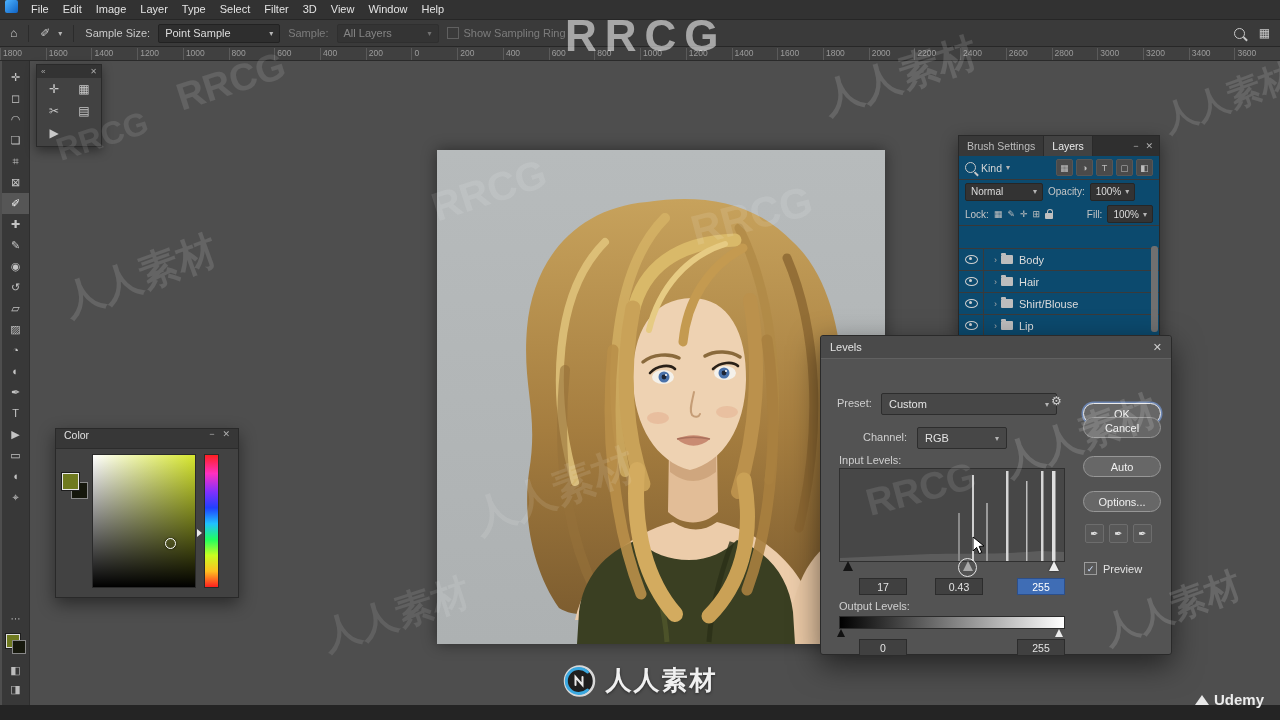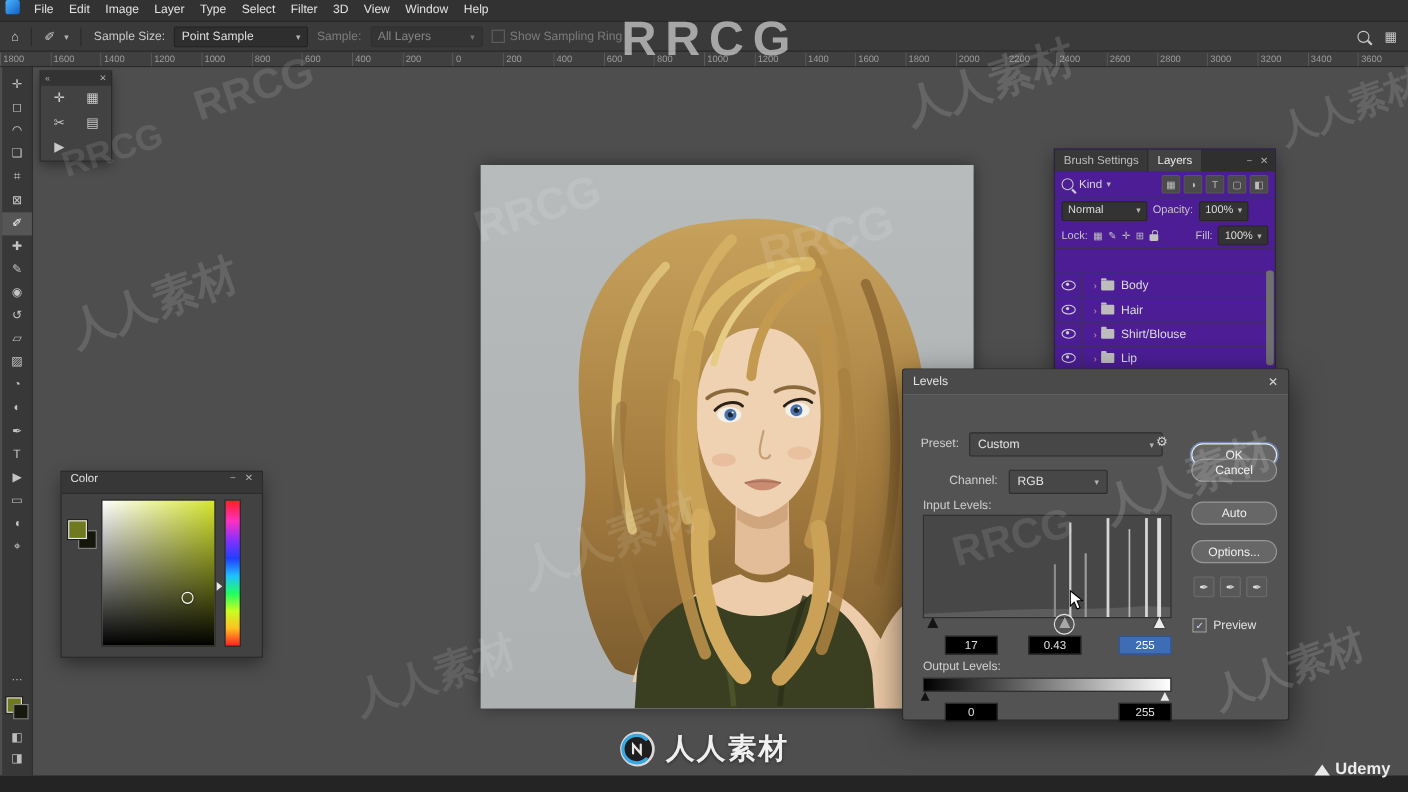--- a/index.html
+++ b/index.html
@@ -79,21 +79,21 @@
   .sat-box{position:absolute;left:36px;top:5px;width:102px;height:132px;border:1px solid #2a2a2a;
            background:linear-gradient(to top,#000,rgba(0,0,0,0)),linear-gradient(to right,#fff,#d6e62e)}
   .sat-ring{position:absolute;left:71%;top:63%;width:9px;height:9px;border:1.5px solid #fff;border-radius:50%;
             box-shadow:0 0 2px rgba(0,0,0,.8)}
   .hue-bar{position:absolute;left:148px;top:5px;width:13px;height:132px;border:1px solid #2a2a2a;
            background:linear-gradient(180deg,#ff2020 0%,#ff30c0 14%,#8030ff 28%,#2040ff 40%,#20c0ff 52%,#20ff60 64%,#c8ff20 76%,#ffc020 88%,#ff2020 100%)}
   .hue-mark{position:absolute;left:141px;top:80px;width:0;height:0;border-top:4px solid transparent;
             border-bottom:4px solid transparent;border-left:5px solid #e8e8e8}
 
   
-  .layers-panel{position:absolute;left:958px;top:135px;width:200px;height:200px;background:#4c1d95;
+  .layers-panel{position:absolute;left:958px;top:135px;width:200px;height:200px;background:#0c4a6e;
                 border:1px solid #292929;box-shadow:0 6px 16px rgba(0,0,0,.45);z-index:5;overflow:hidden}
   .lp-tabs{height:20px;background:#2f2f2f;display:flex;align-items:stretch}
   .lp-tab{padding:0 8px;font-size:10.5px;color:#bdbdbd;display:flex;align-items:center;
           background:#383838;border-right:1px solid #2a2a2a}
   .lp-tab.active{background:#424242;color:#ebebeb}
   .lp-tabs-right{margin-left:auto;display:flex;align-items:center;gap:7px;padding-right:6px;color:#b0b0b0;font-size:9px}
   .lp-filter{height:23px;display:flex;align-items:center;gap:5px;padding:0 6px;border-bottom:1px solid #383838}
   .kind-dd{display:flex;align-items:center;gap:4px;font-size:10.5px;color:#d5d5d5}
   .filter-icons{margin-left:auto;display:flex;gap:3px}
   .fi{width:15px;height:15px;border:1px solid #565656;border-radius:2px;display:flex;align-items:center;
@@ -129,21 +129,21 @@
          display:flex;align-items:center;padding:0 7px;font-size:11px;color:#e3e3e3}
   .lv-dd .caret{margin-left:auto}
   .lv-gear{position:absolute;left:230px;top:58px;font-size:12px;color:#cfcfcf}
   .histogram{position:absolute;left:18px;top:132px;width:224px;height:92px;background:#474747;border:1px solid #303030}
   .lv-slider{position:absolute;left:18px;top:225px;width:224px;height:13px}
   .tri{position:absolute;top:0;width:0;height:0;border-left:5.5px solid transparent;
        border-right:5.5px solid transparent;border-bottom:10px solid #151515}
   .tri.gamma{border-bottom-color:#a8a8a8}
   .tri.white{border-bottom-color:#ececec;filter:drop-shadow(0 0 1px #222)}
   .hover-ring{position:absolute;left:119px;top:-3px;width:17px;height:17px;border:1.5px solid #e4e4e4;border-radius:50%}
-  .lv-field{position:absolute;width:46px;height:15px;background:#000000;border:1px solid #2c2c2c;
+  .lv-field{position:absolute;width:46px;height:15px;background:#404040;border:1px solid #2c2c2c;
             font-size:10.5px;color:#e3e3e3;display:flex;align-items:center;justify-content:center;top:242px}
   .lv-field.selected{background:#3f6db5;border-color:#2c4f8a;color:#fff}
   .out-grad{position:absolute;left:18px;top:280px;width:224px;height:11px;border:1px solid #2c2c2c;
             background:linear-gradient(to right,#000,#fff)}
   .out-tri{position:absolute;top:293px;width:0;height:0;border-left:4.5px solid transparent;
            border-right:4.5px solid transparent;border-bottom:8px solid #111}
   .out-tri.white{border-bottom-color:#ececec}
   .lv-field.out{top:303px}
   .lv-btn{position:absolute;left:262px;width:78px;height:21px;border-radius:11px;background:#676767;
           border:1px solid #979797;color:#f0f0f0;font-size:11px;display:flex;align-items:center;justify-content:center}

